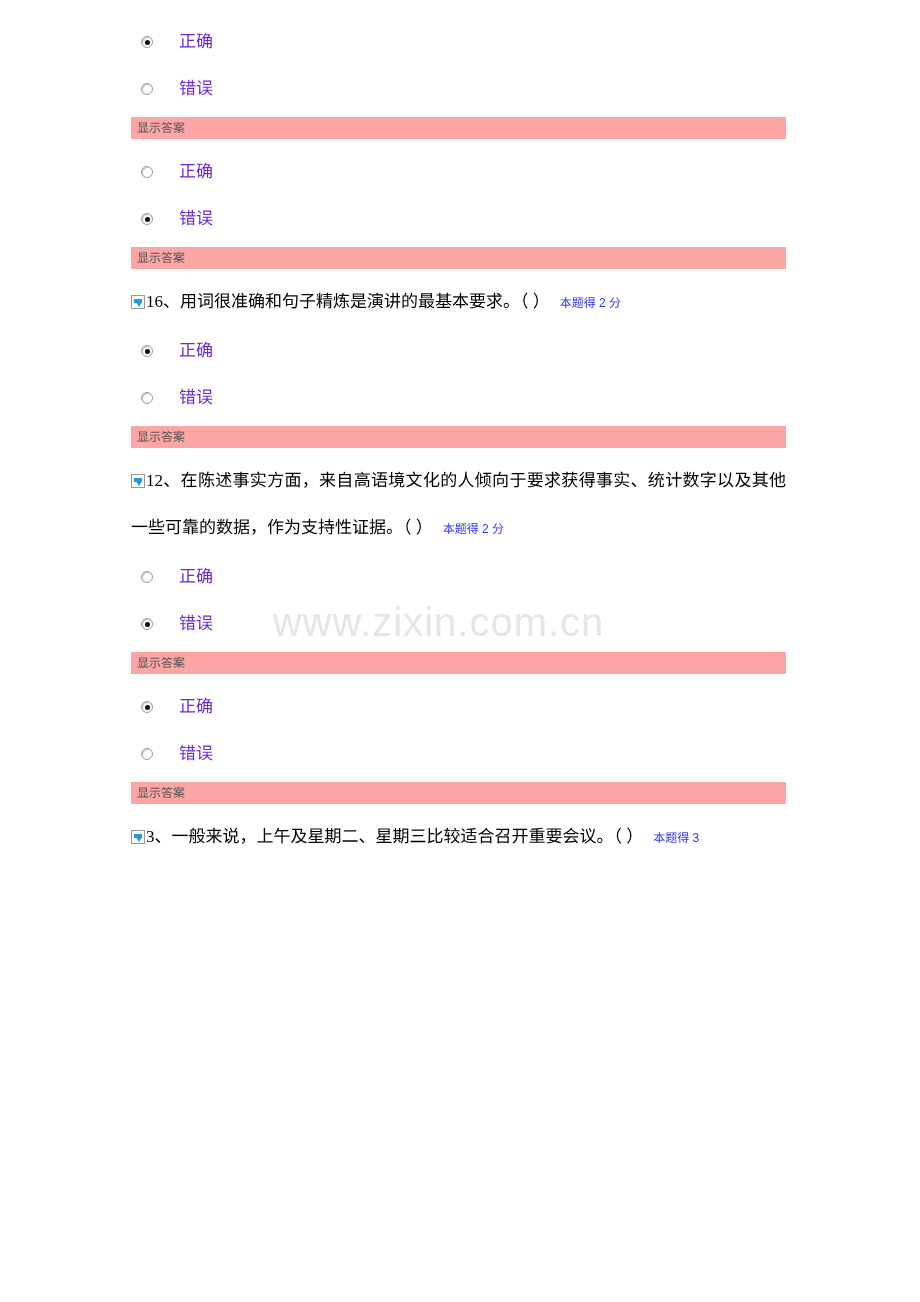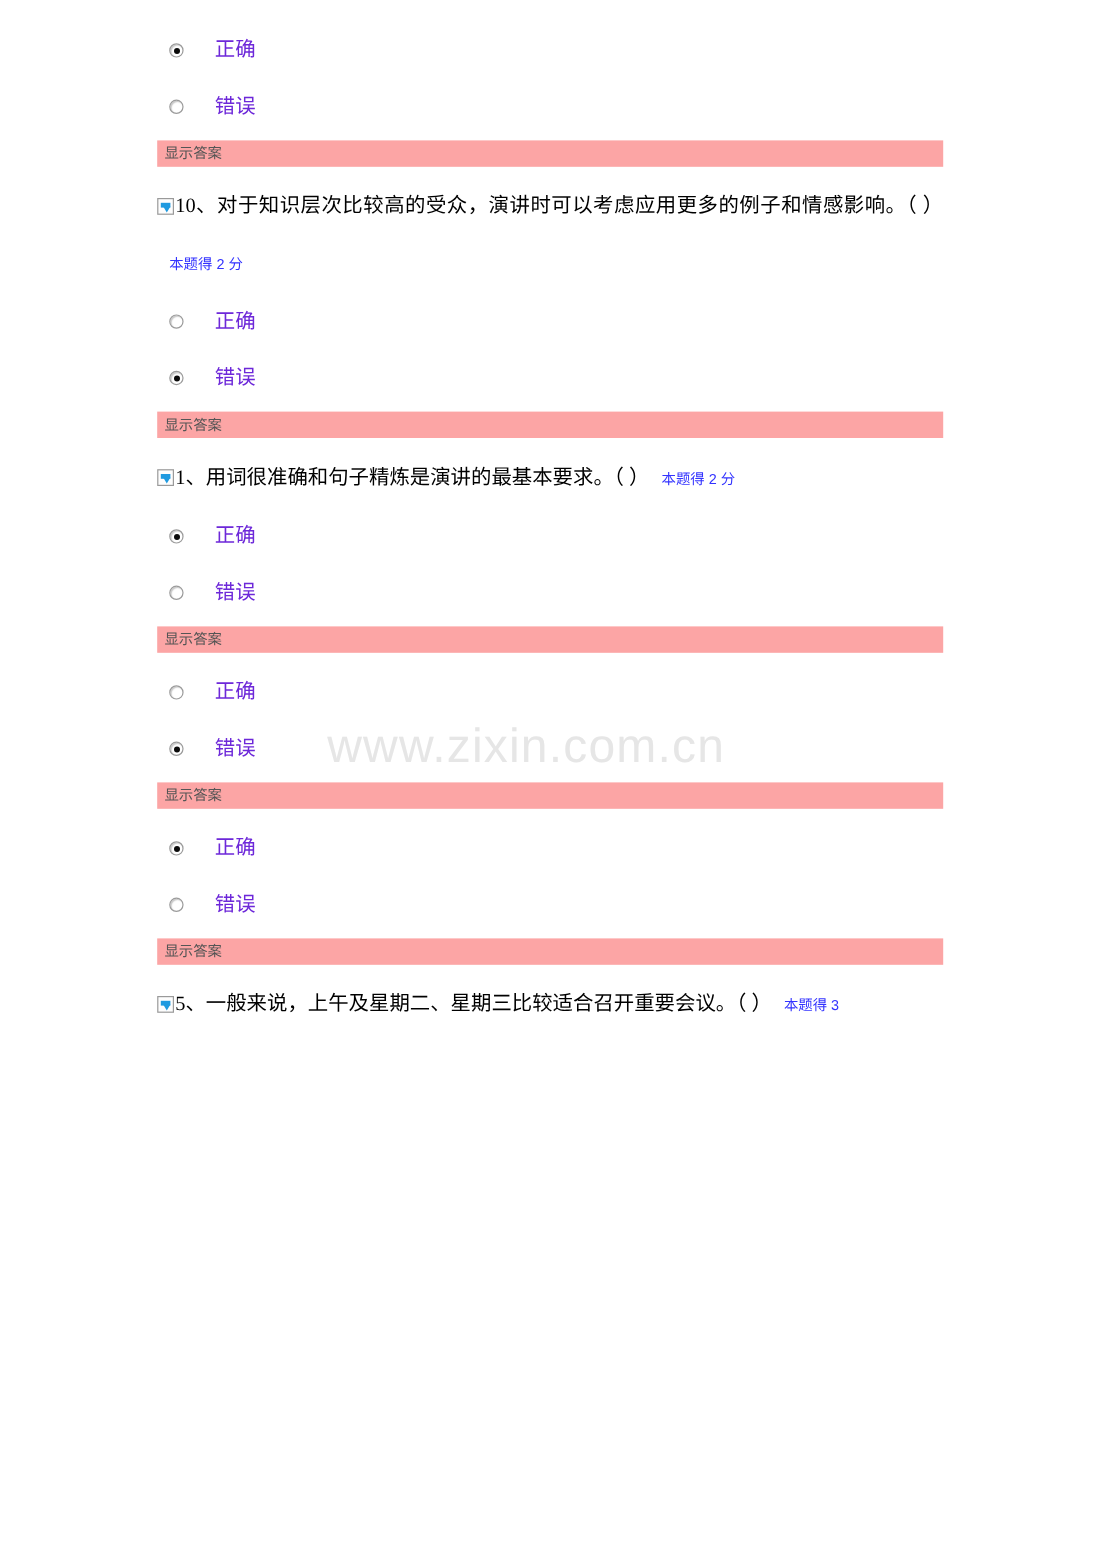--- a/index.html
+++ b/index.html
@@ -176,54 +176,54 @@
     <label class="option">
       <span class="radio"></span>
       <span class="opt-label">错误</span>
     </label>
   </div>
   <div class="gap-xs"></div>
   <div class="answer-bar">显示答案</div>
 
   <div class="question">
     <div class="gap-sm"></div>
-    <p class="q-text"><span class="q-flag"></span><span>10、对于知识层次比较高的受众，演讲时可以考虑应用更多的例子和情感影响。（ ）</span><span class="q-score">本题得 2 分</span></p>
-    <div class="options">
-      <label class="option">
-        <span class="radio"></span>
-        <span class="opt-label">正确</span>
-      </label>
-      <label class="option">
-        <span class="radio checked"></span>
-        <span class="opt-label">错误</span>
-      </label>
-    </div>
-    <div class="gap-xs"></div>
-    <div class="answer-bar">显示答案</div>
-  </div>
-
-  <div class="question">
-    <div class="gap-sm"></div>
-    <p class="q-text"><span class="q-flag"></span><span>1、用词很准确和句子精炼是演讲的最基本要求。（ ）</span><span class="q-score">本题得 2 分</span></p>
-    <div class="options">
-      <label class="option">
-        <span class="radio checked"></span>
-        <span class="opt-label">正确</span>
-      </label>
-      <label class="option">
-        <span class="radio"></span>
-        <span class="opt-label">错误</span>
-      </label>
-    </div>
-    <div class="gap-xs"></div>
-    <div class="answer-bar">显示答案</div>
-  </div>
-
-  <div class="question">
-    <div class="gap-sm"></div>
+    <div class="options">
+      <label class="option">
+        <span class="radio"></span>
+        <span class="opt-label">正确</span>
+      </label>
+      <label class="option">
+        <span class="radio checked"></span>
+        <span class="opt-label">错误</span>
+      </label>
+    </div>
+    <div class="gap-xs"></div>
+    <div class="answer-bar">显示答案</div>
+  </div>
+
+  <div class="question">
+    <div class="gap-sm"></div>
+    <p class="q-text"><span class="q-flag"></span><span>16、用词很准确和句子精炼是演讲的最基本要求。（ ）</span><span class="q-score">本题得 2 分</span></p>
+    <div class="options">
+      <label class="option">
+        <span class="radio checked"></span>
+        <span class="opt-label">正确</span>
+      </label>
+      <label class="option">
+        <span class="radio"></span>
+        <span class="opt-label">错误</span>
+      </label>
+    </div>
+    <div class="gap-xs"></div>
+    <div class="answer-bar">显示答案</div>
+  </div>
+
+  <div class="question">
+    <div class="gap-sm"></div>
+    <p class="q-text"><span class="q-flag"></span><span>12、在陈述事实方面，来自高语境文化的人倾向于要求获得事实、统计数字以及其他一些可靠的数据，作为支持性证据。（ ）</span><span class="q-score">本题得 2 分</span></p>
     <div class="options">
       <label class="option">
         <span class="radio"></span>
         <span class="opt-label">正确</span>
       </label>
       <label class="option">
         <span class="radio checked"></span>
         <span class="opt-label">错误</span>
       </label>
     </div>
@@ -242,16 +242,16 @@
         <span class="radio"></span>
         <span class="opt-label">错误</span>
       </label>
     </div>
     <div class="gap-xs"></div>
     <div class="answer-bar">显示答案</div>
   </div>
 
   <div class="question wide">
     <div class="gap-sm"></div>
-    <p class="q-text"><span class="q-flag"></span><span>5、一般来说，上午及星期二、星期三比较适合召开重要会议。（ ）</span><span class="q-score">本题得 3</span></p>
+    <p class="q-text"><span class="q-flag"></span><span>3、一般来说，上午及星期二、星期三比较适合召开重要会议。（ ）</span><span class="q-score">本题得 3</span></p>
   </div>
 
 </div>
 
 </body></html>

